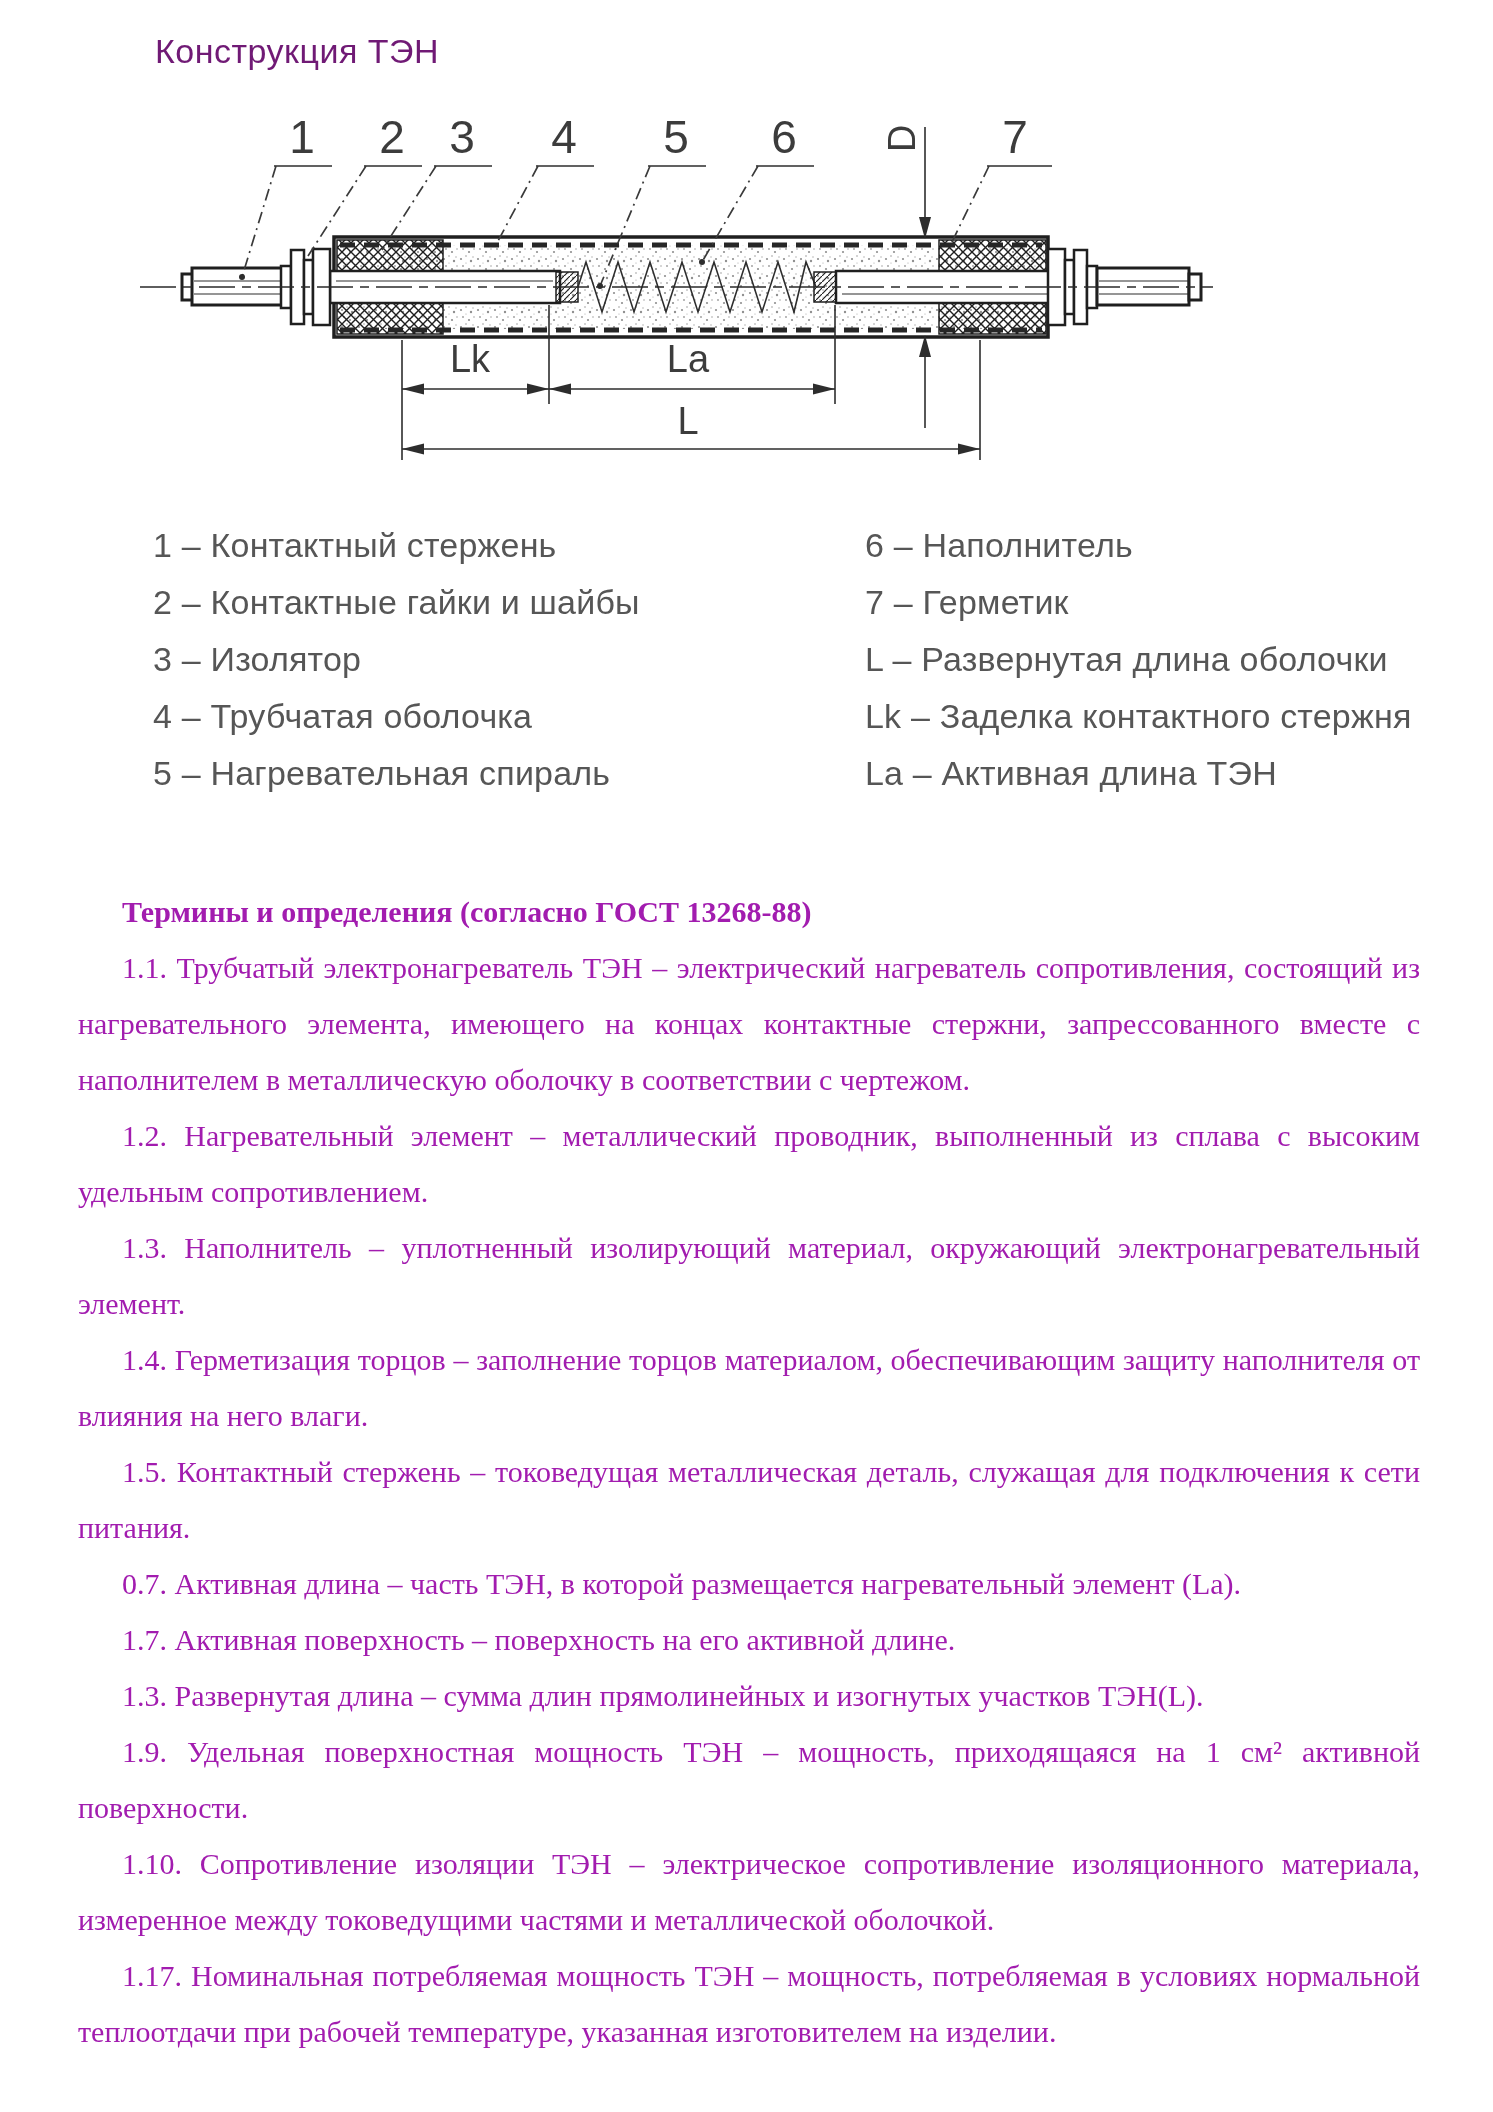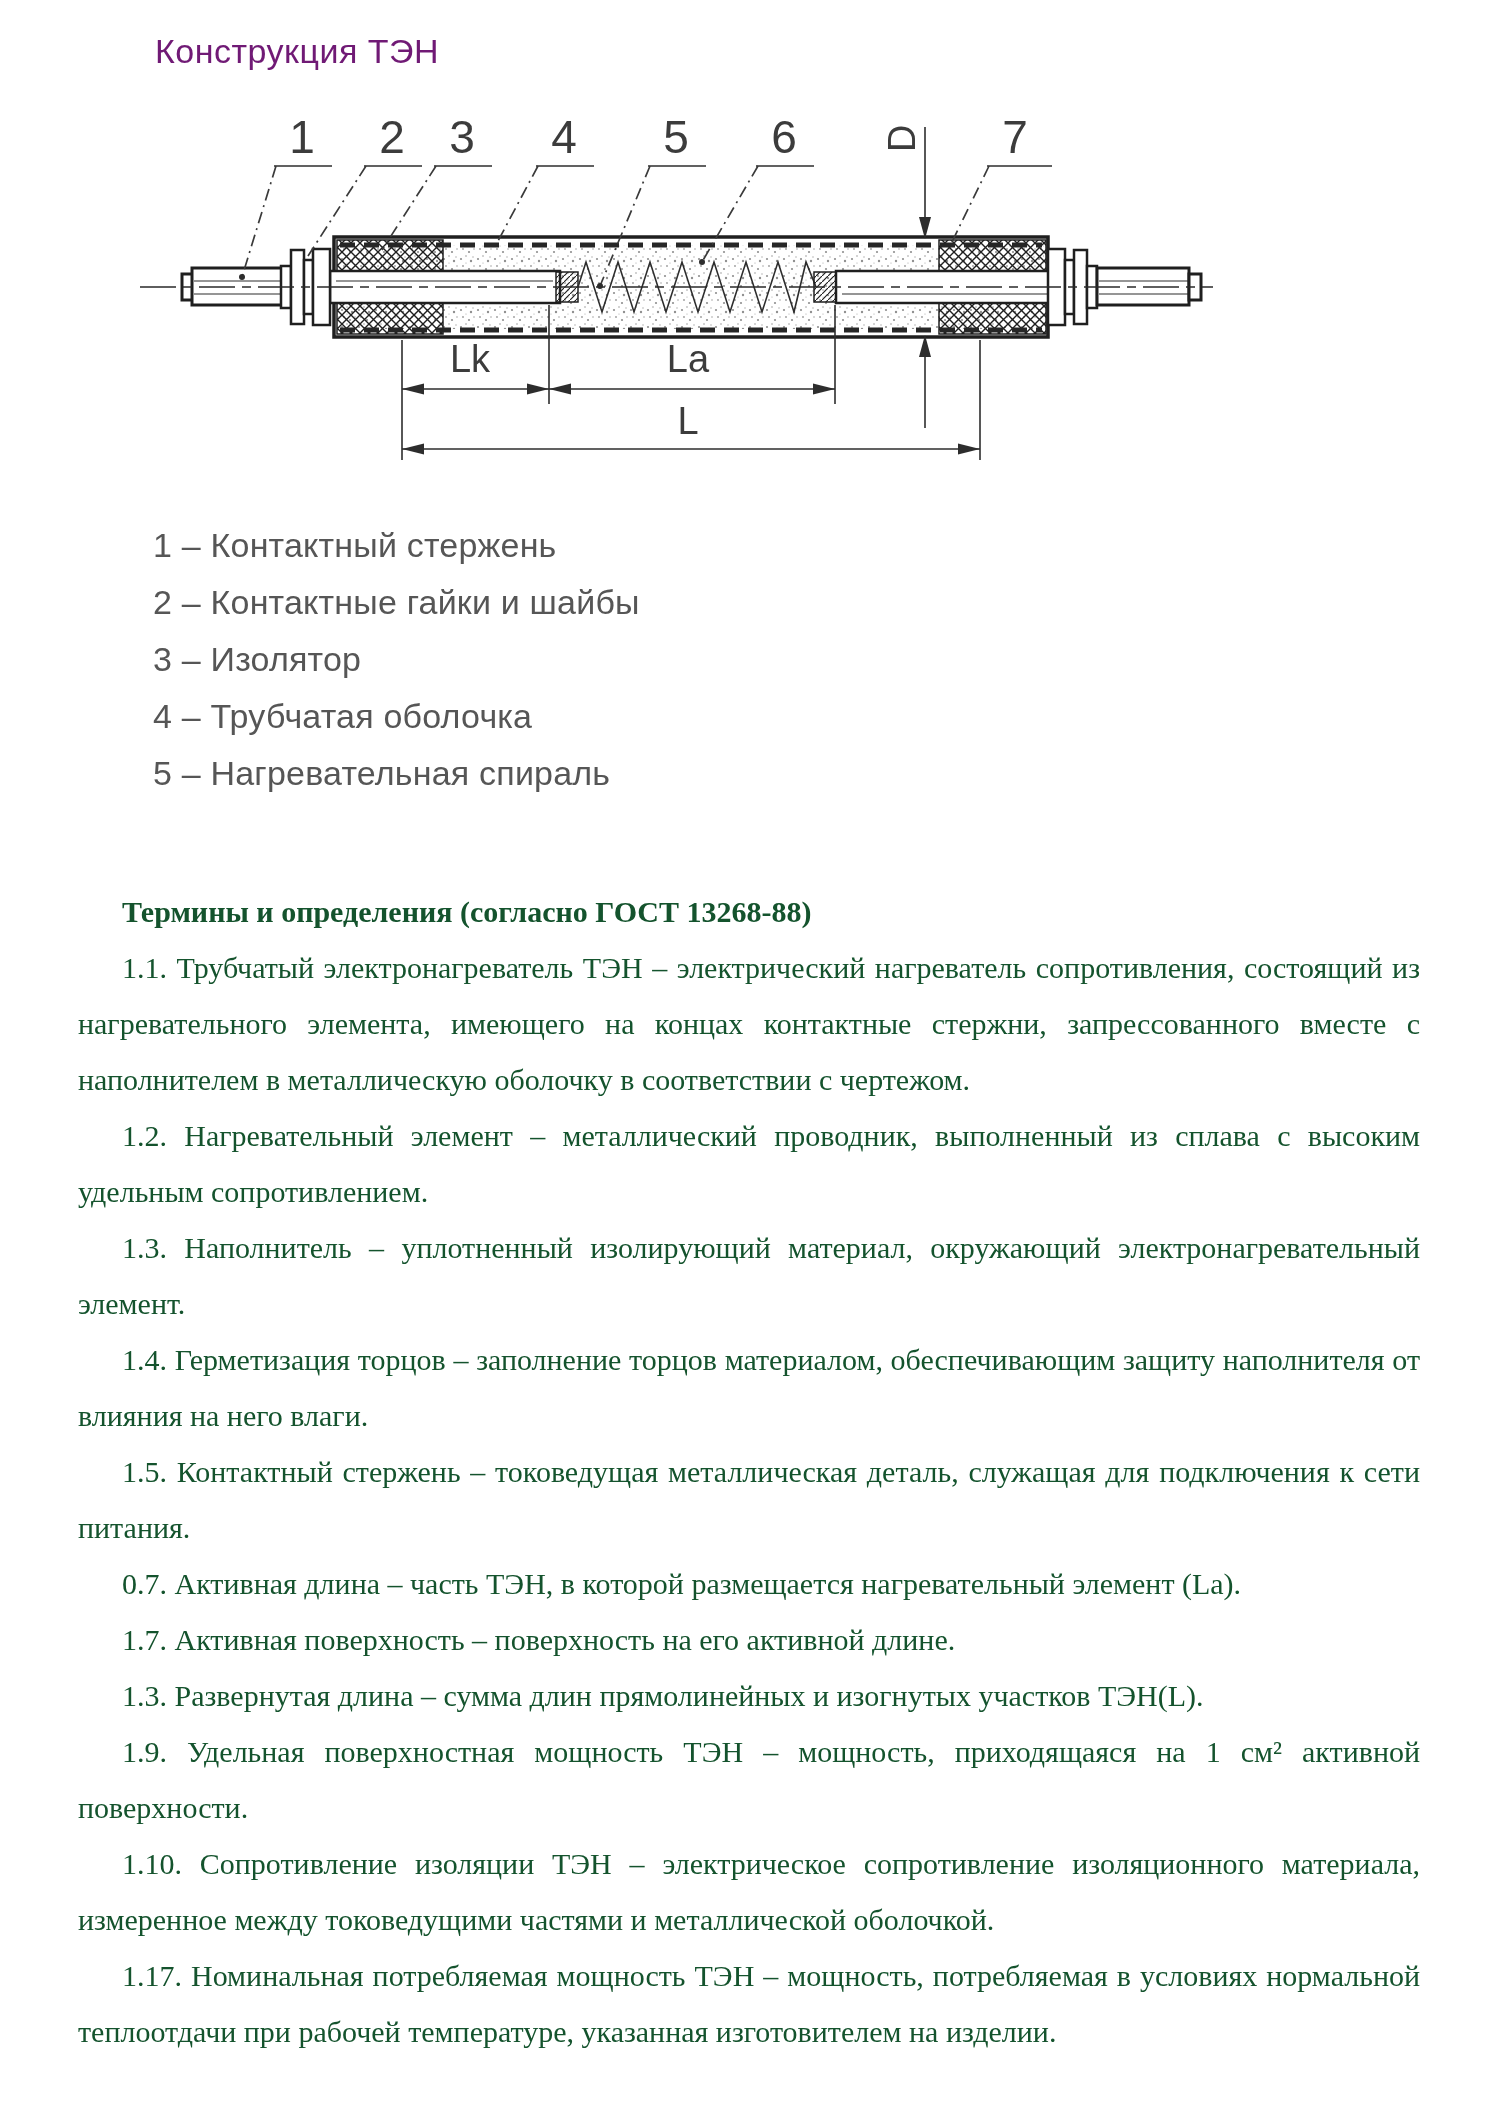--- a/index.html
+++ b/index.html
@@ -14,21 +14,21 @@
   .legend-col{position:absolute;top:0;}
   .legend-col.left{left:153px;width:620px;}
   .legend-col.right{left:865px;width:600px;}
   .legend-item{
     height:57px;line-height:57px;font-size:34px;color:#565656;
     white-space:nowrap;letter-spacing:.2px;
   }
   .content{
     position:absolute;left:78px;top:884px;width:1342px;
     font-family:"Liberation Serif",serif;font-size:30px;line-height:56px;
-    color:#14532d;text-align:justify;
+    color:#a21caf;text-align:justify;
   }
   .content h2{
     font-size:30px;line-height:56px;margin:0;padding:0;
     text-indent:44px;font-weight:bold;text-align:left;
   }
   .content p{margin:0;padding:0;text-indent:44px;}
   .d-line{stroke:#2d2d2d;stroke-width:1.6;fill:none;}
   .d-thin{stroke:#2d2d2d;stroke-width:1.2;fill:none;}
   .d-part{fill:#ffffff;stroke:#1f1f1f;stroke-width:3;}
   .d-part2{fill:#ffffff;stroke:#1f1f1f;stroke-width:2.5;}
@@ -189,20 +189,27 @@
 </svg>
 
 <div class="legend">
   <div class="legend-col left">
     <div class="legend-item">1 – Контактный стержень</div>
     <div class="legend-item">2 – Контактные гайки и шайбы</div>
     <div class="legend-item">3 – Изолятор</div>
     <div class="legend-item">4 – Трубчатая оболочка</div>
     <div class="legend-item">5 – Нагревательная спираль</div>
   </div>
+  <div class="legend-col right">
+    <div class="legend-item">6 – Наполнитель</div>
+    <div class="legend-item">7 – Герметик</div>
+    <div class="legend-item">L – Развернутая длина оболочки</div>
+    <div class="legend-item">Lk – Заделка контактного стержня</div>
+    <div class="legend-item">La – Активная длина ТЭН</div>
+  </div>
 </div>
 
 <div class="content">
   <h2>Термины и определения (согласно ГОСТ 13268-88)</h2>
   <p>1.1. Трубчатый электронагреватель ТЭН – электрический нагреватель сопротивления, состоящий из нагревательного элемента, имеющего на концах контактные стержни, запрессованного вместе с наполнителем в металлическую оболочку в соответствии с чертежом.</p>
   <p>1.2. Нагревательный элемент – металлический проводник, выполненный из сплава с высоким удельным сопротивлением.</p>
   <p>1.3. Наполнитель – уплотненный изолирующий материал, окружающий электронагревательный элемент.</p>
   <p>1.4. Герметизация торцов – заполнение торцов материалом, обеспечивающим защиту наполнителя от влияния на него влаги.</p>
   <p>1.5. Контактный стержень – токоведущая металлическая деталь, служащая для подключения к сети питания.</p>
   <p>0.7. Активная длина – часть ТЭН, в которой размещается нагревательный элемент (La).</p>

